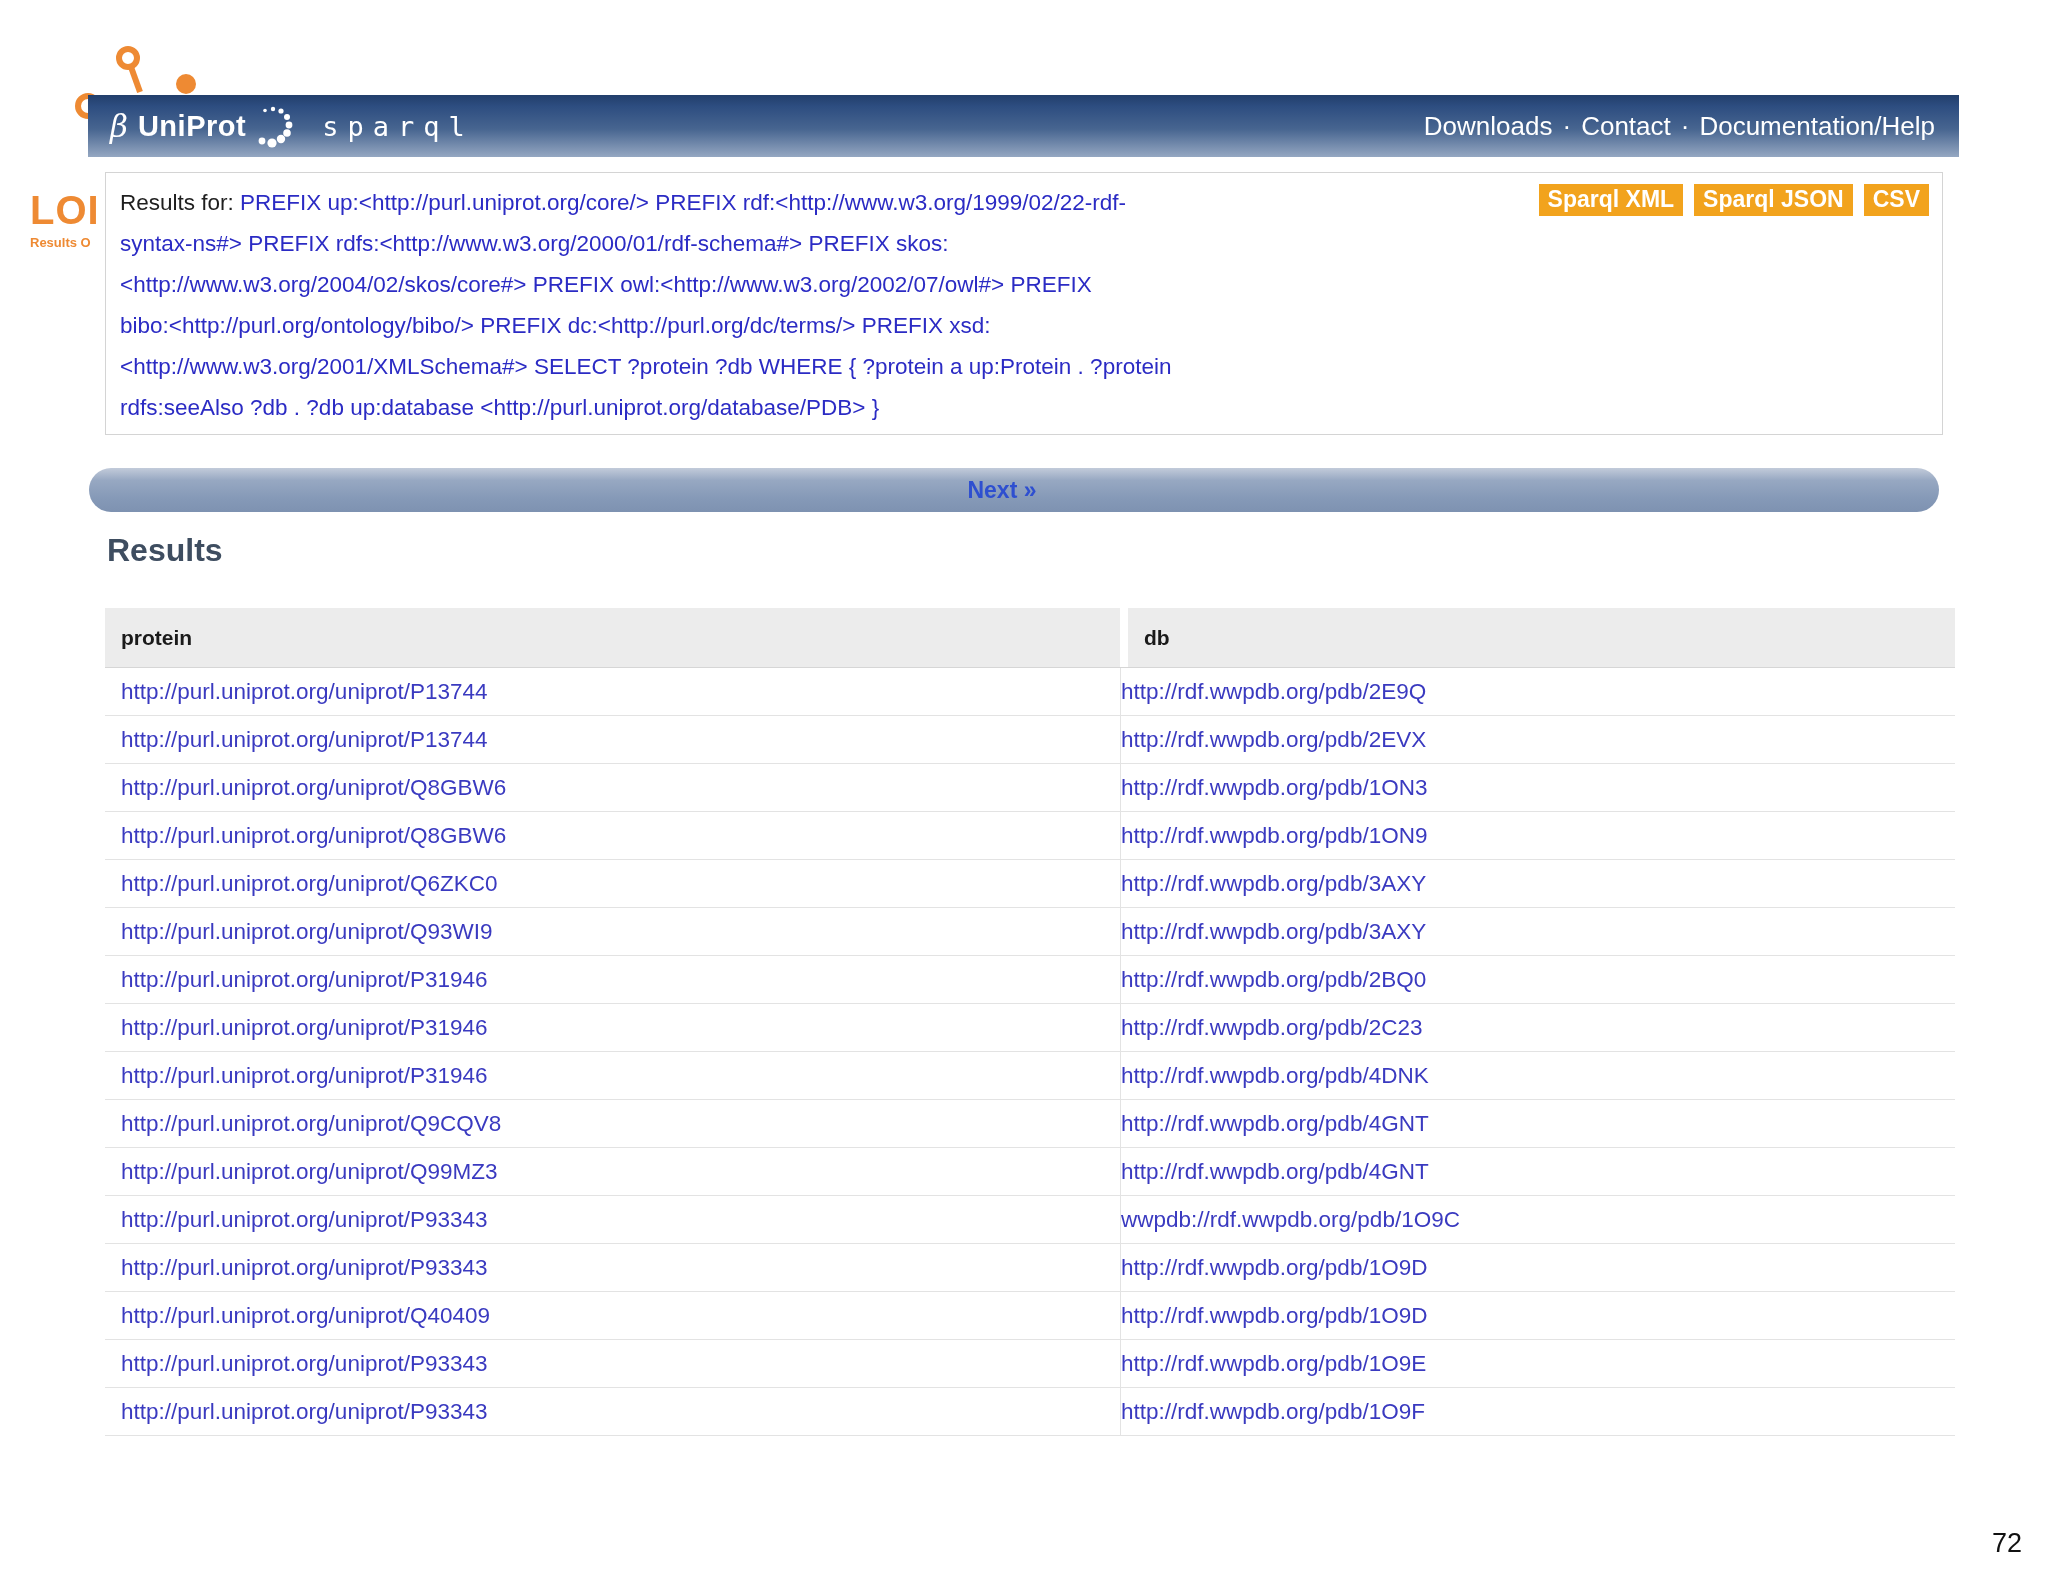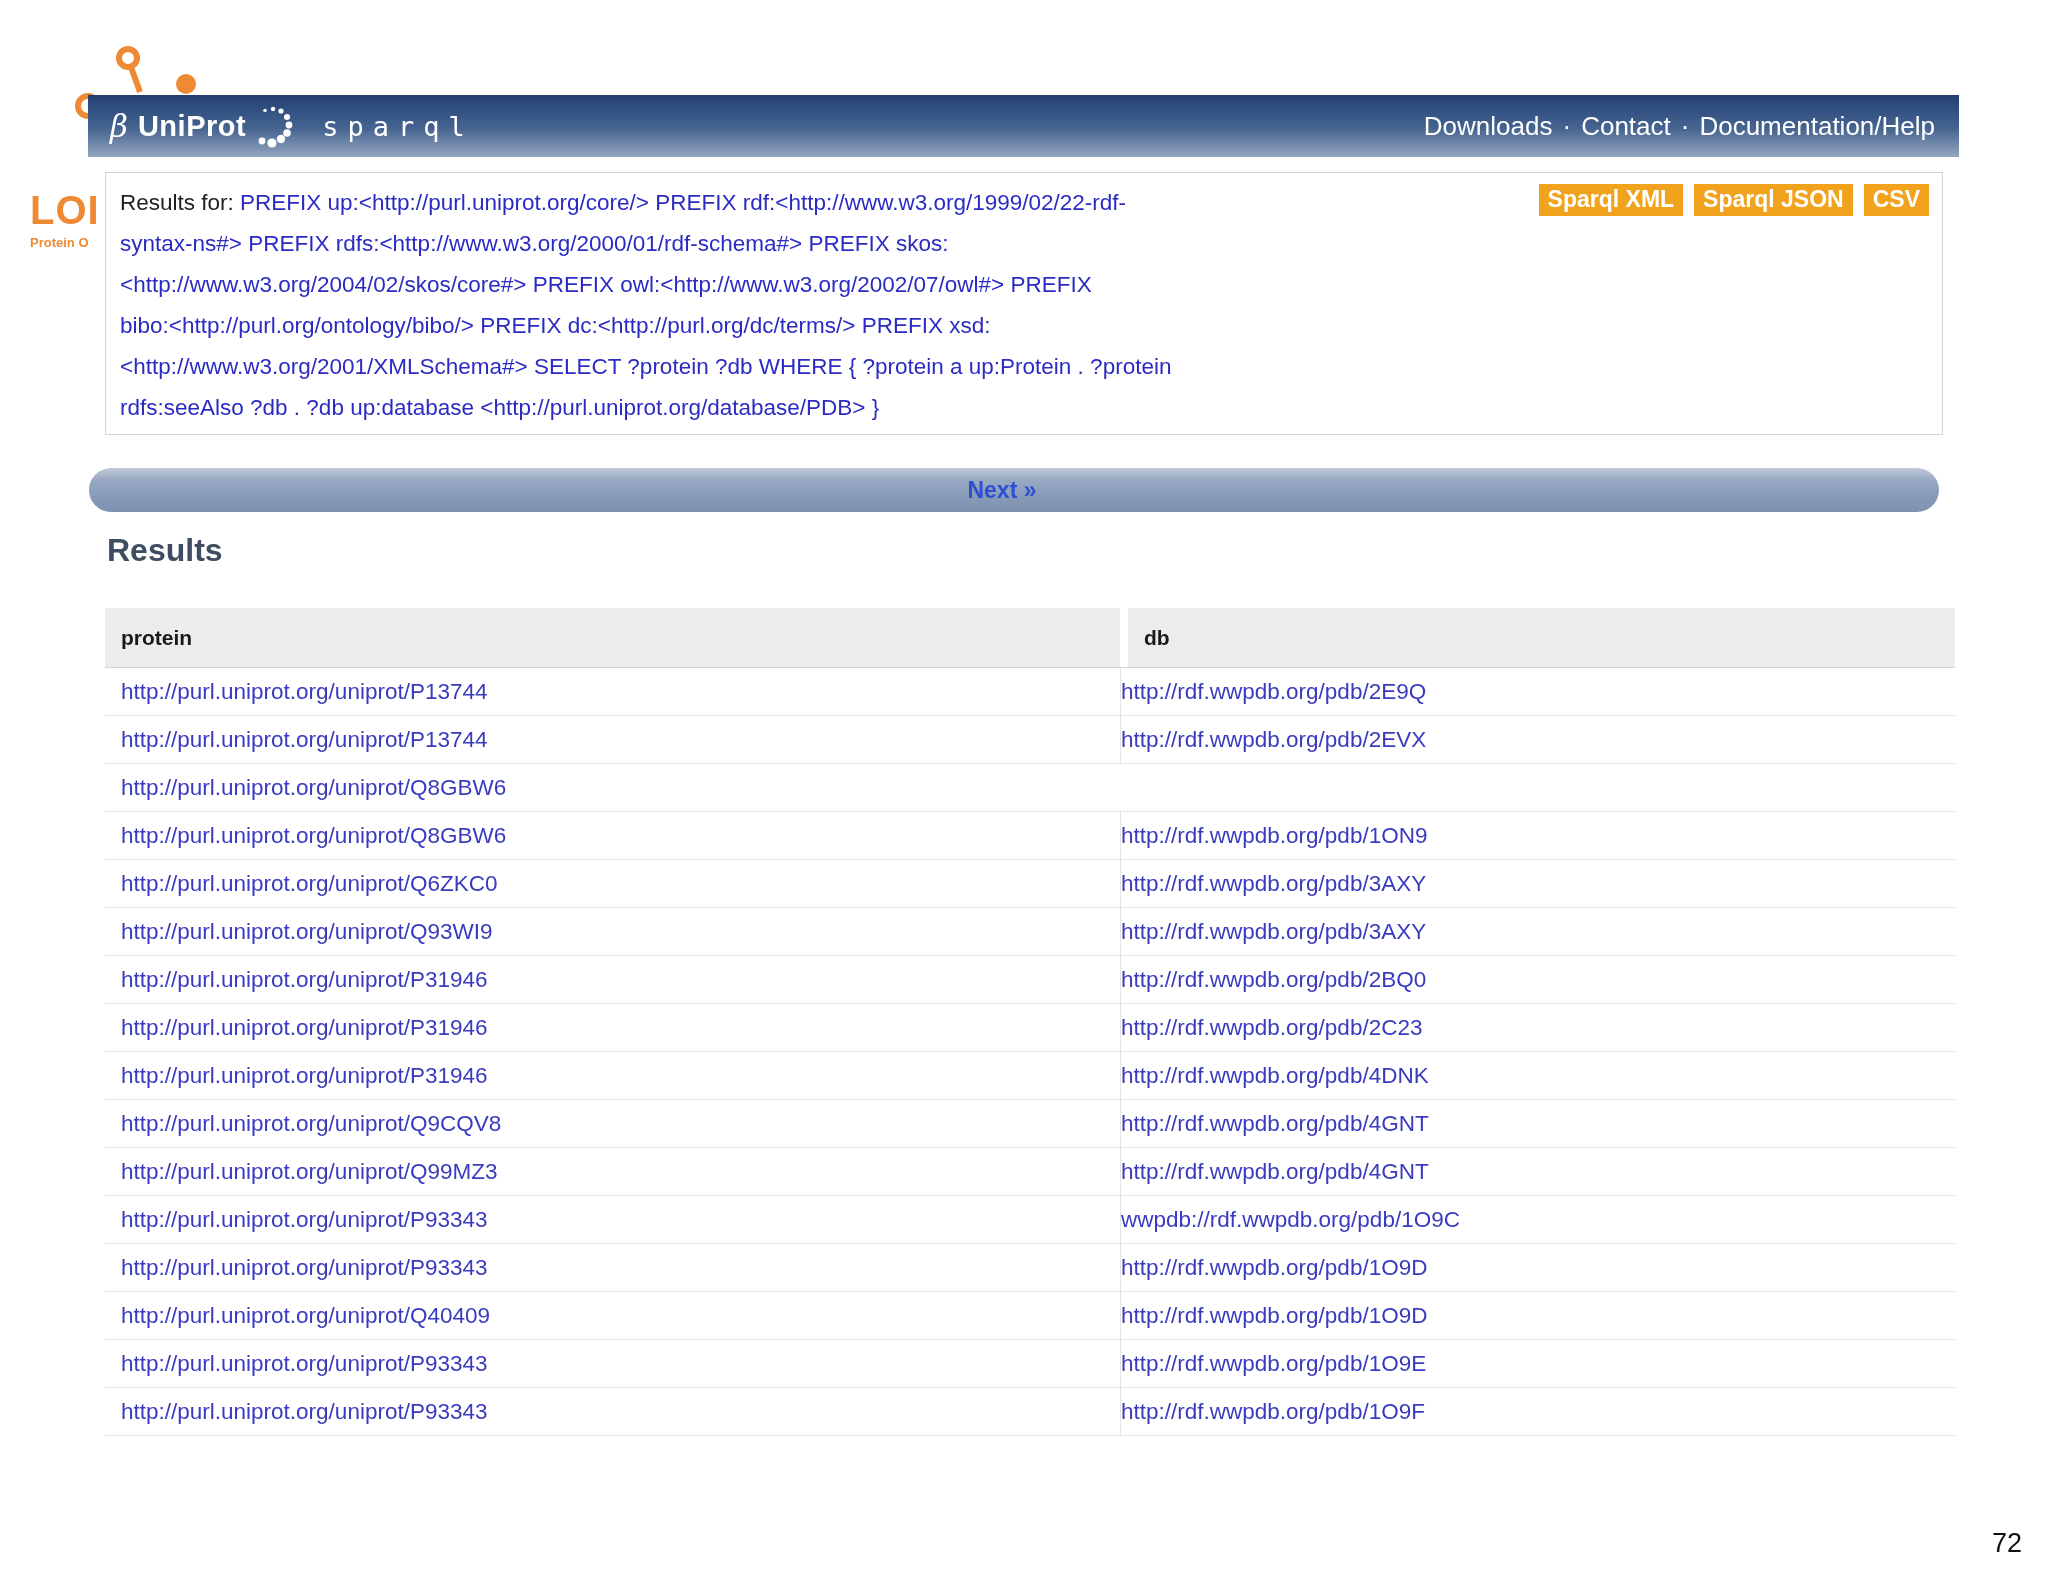--- a/index.html
+++ b/index.html
@@ -95,21 +95,21 @@
       <span class="nav-link">Downloads</span>
       <span class="sep">·</span>
       <span class="nav-link">Contact</span>
       <span class="sep">·</span>
       <span class="nav-link">Documentation/Help</span>
     </div>
 </div>
 
 <div class="lod">
   <div class="lod-main">LOI</div>
-  <div class="lod-sub">Protein O</div>
+  <div class="lod-sub">Results O</div>
 </div>
 
 <div class="query-panel">
   <div class="query-text">
       <div class="query-line"><span class="query-label">Results for: </span><span>PREFIX up:&lt;http://purl.uniprot.org/core/&gt; PREFIX rdf:&lt;http://www.w3.org/1999/02/22-rdf-</span></div>
       <div class="query-line"><span>syntax-ns#&gt; PREFIX rdfs:&lt;http://www.w3.org/2000/01/rdf-schema#&gt; PREFIX skos:</span></div>
       <div class="query-line"><span>&lt;http://www.w3.org/2004/02/skos/core#&gt; PREFIX owl:&lt;http://www.w3.org/2002/07/owl#&gt; PREFIX</span></div>
       <div class="query-line"><span>bibo:&lt;http://purl.org/ontology/bibo/&gt; PREFIX dc:&lt;http://purl.org/dc/terms/&gt; PREFIX xsd:</span></div>
       <div class="query-line"><span>&lt;http://www.w3.org/2001/XMLSchema#&gt; SELECT ?protein ?db WHERE { ?protein a up:Protein . ?protein</span></div>
       <div class="query-line"><span>rdfs:seeAlso ?db . ?db up:database &lt;http://purl.uniprot.org/database/PDB&gt; }</span></div>
@@ -136,20 +136,21 @@
       <div class="row">
         <div class="cell cell-protein">http://purl.uniprot.org/uniprot/P13744</div>
         <div class="cell cell-db">http://rdf.wwpdb.org/pdb/2E9Q</div>
       </div>
       <div class="row">
         <div class="cell cell-protein">http://purl.uniprot.org/uniprot/P13744</div>
         <div class="cell cell-db">http://rdf.wwpdb.org/pdb/2EVX</div>
       </div>
       <div class="row">
         <div class="cell cell-protein">http://purl.uniprot.org/uniprot/Q8GBW6</div>
+        <div class="cell cell-db">http://rdf.wwpdb.org/pdb/1ON3</div>
       </div>
       <div class="row">
         <div class="cell cell-protein">http://purl.uniprot.org/uniprot/Q8GBW6</div>
         <div class="cell cell-db">http://rdf.wwpdb.org/pdb/1ON9</div>
       </div>
       <div class="row">
         <div class="cell cell-protein">http://purl.uniprot.org/uniprot/Q6ZKC0</div>
         <div class="cell cell-db">http://rdf.wwpdb.org/pdb/3AXY</div>
       </div>
       <div class="row">

